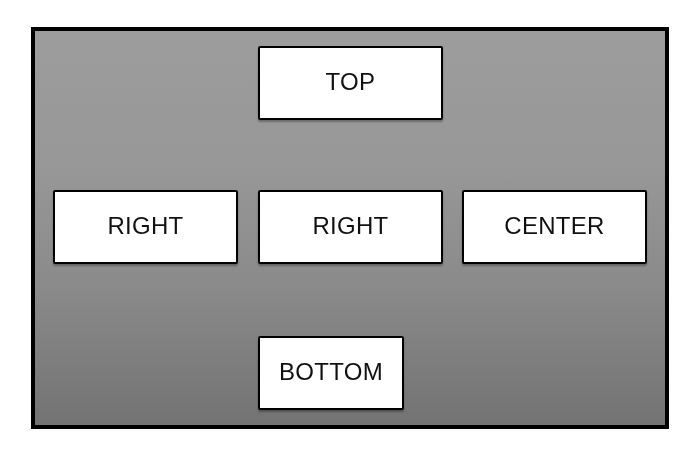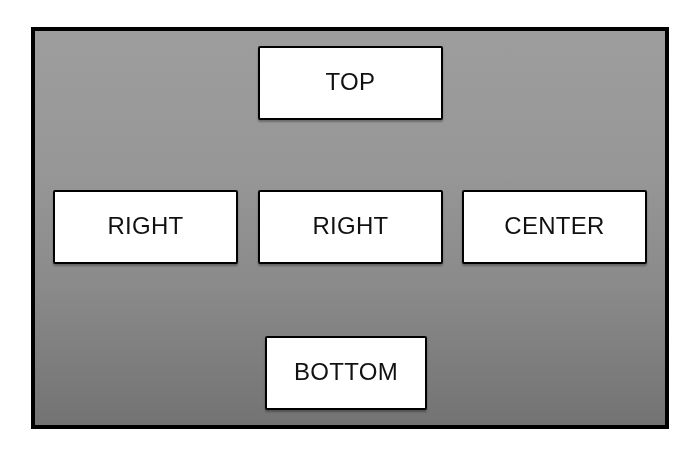--- a/index.html
+++ b/index.html
@@ -61,21 +61,21 @@
   .btn-label {
     display: block;
     transform: translateY(-1px);
   }
 
   
   #btn-top    { left: 223px; top:  15px; width: 185px; height: 74px; }
   #btn-left   { left:  18px; top: 159px; width: 185px; height: 74px; }
   #btn-center { left: 223px; top: 159px; width: 185px; height: 74px; }
   #btn-right  { left: 427px; top: 159px; width: 185px; height: 74px; }
-  #btn-bottom { left: 230px; top: 305px; width: 162px; height: 74px; }
+  #btn-bottom { left: 223px; top: 305px; width: 146px; height: 74px; }
 </style>
 </head>
 <body>
 
 <div id="stage">
 
   <div id="panel">
 
     <div class="btn" id="btn-top">
       <span class="btn-label">TOP</span>

